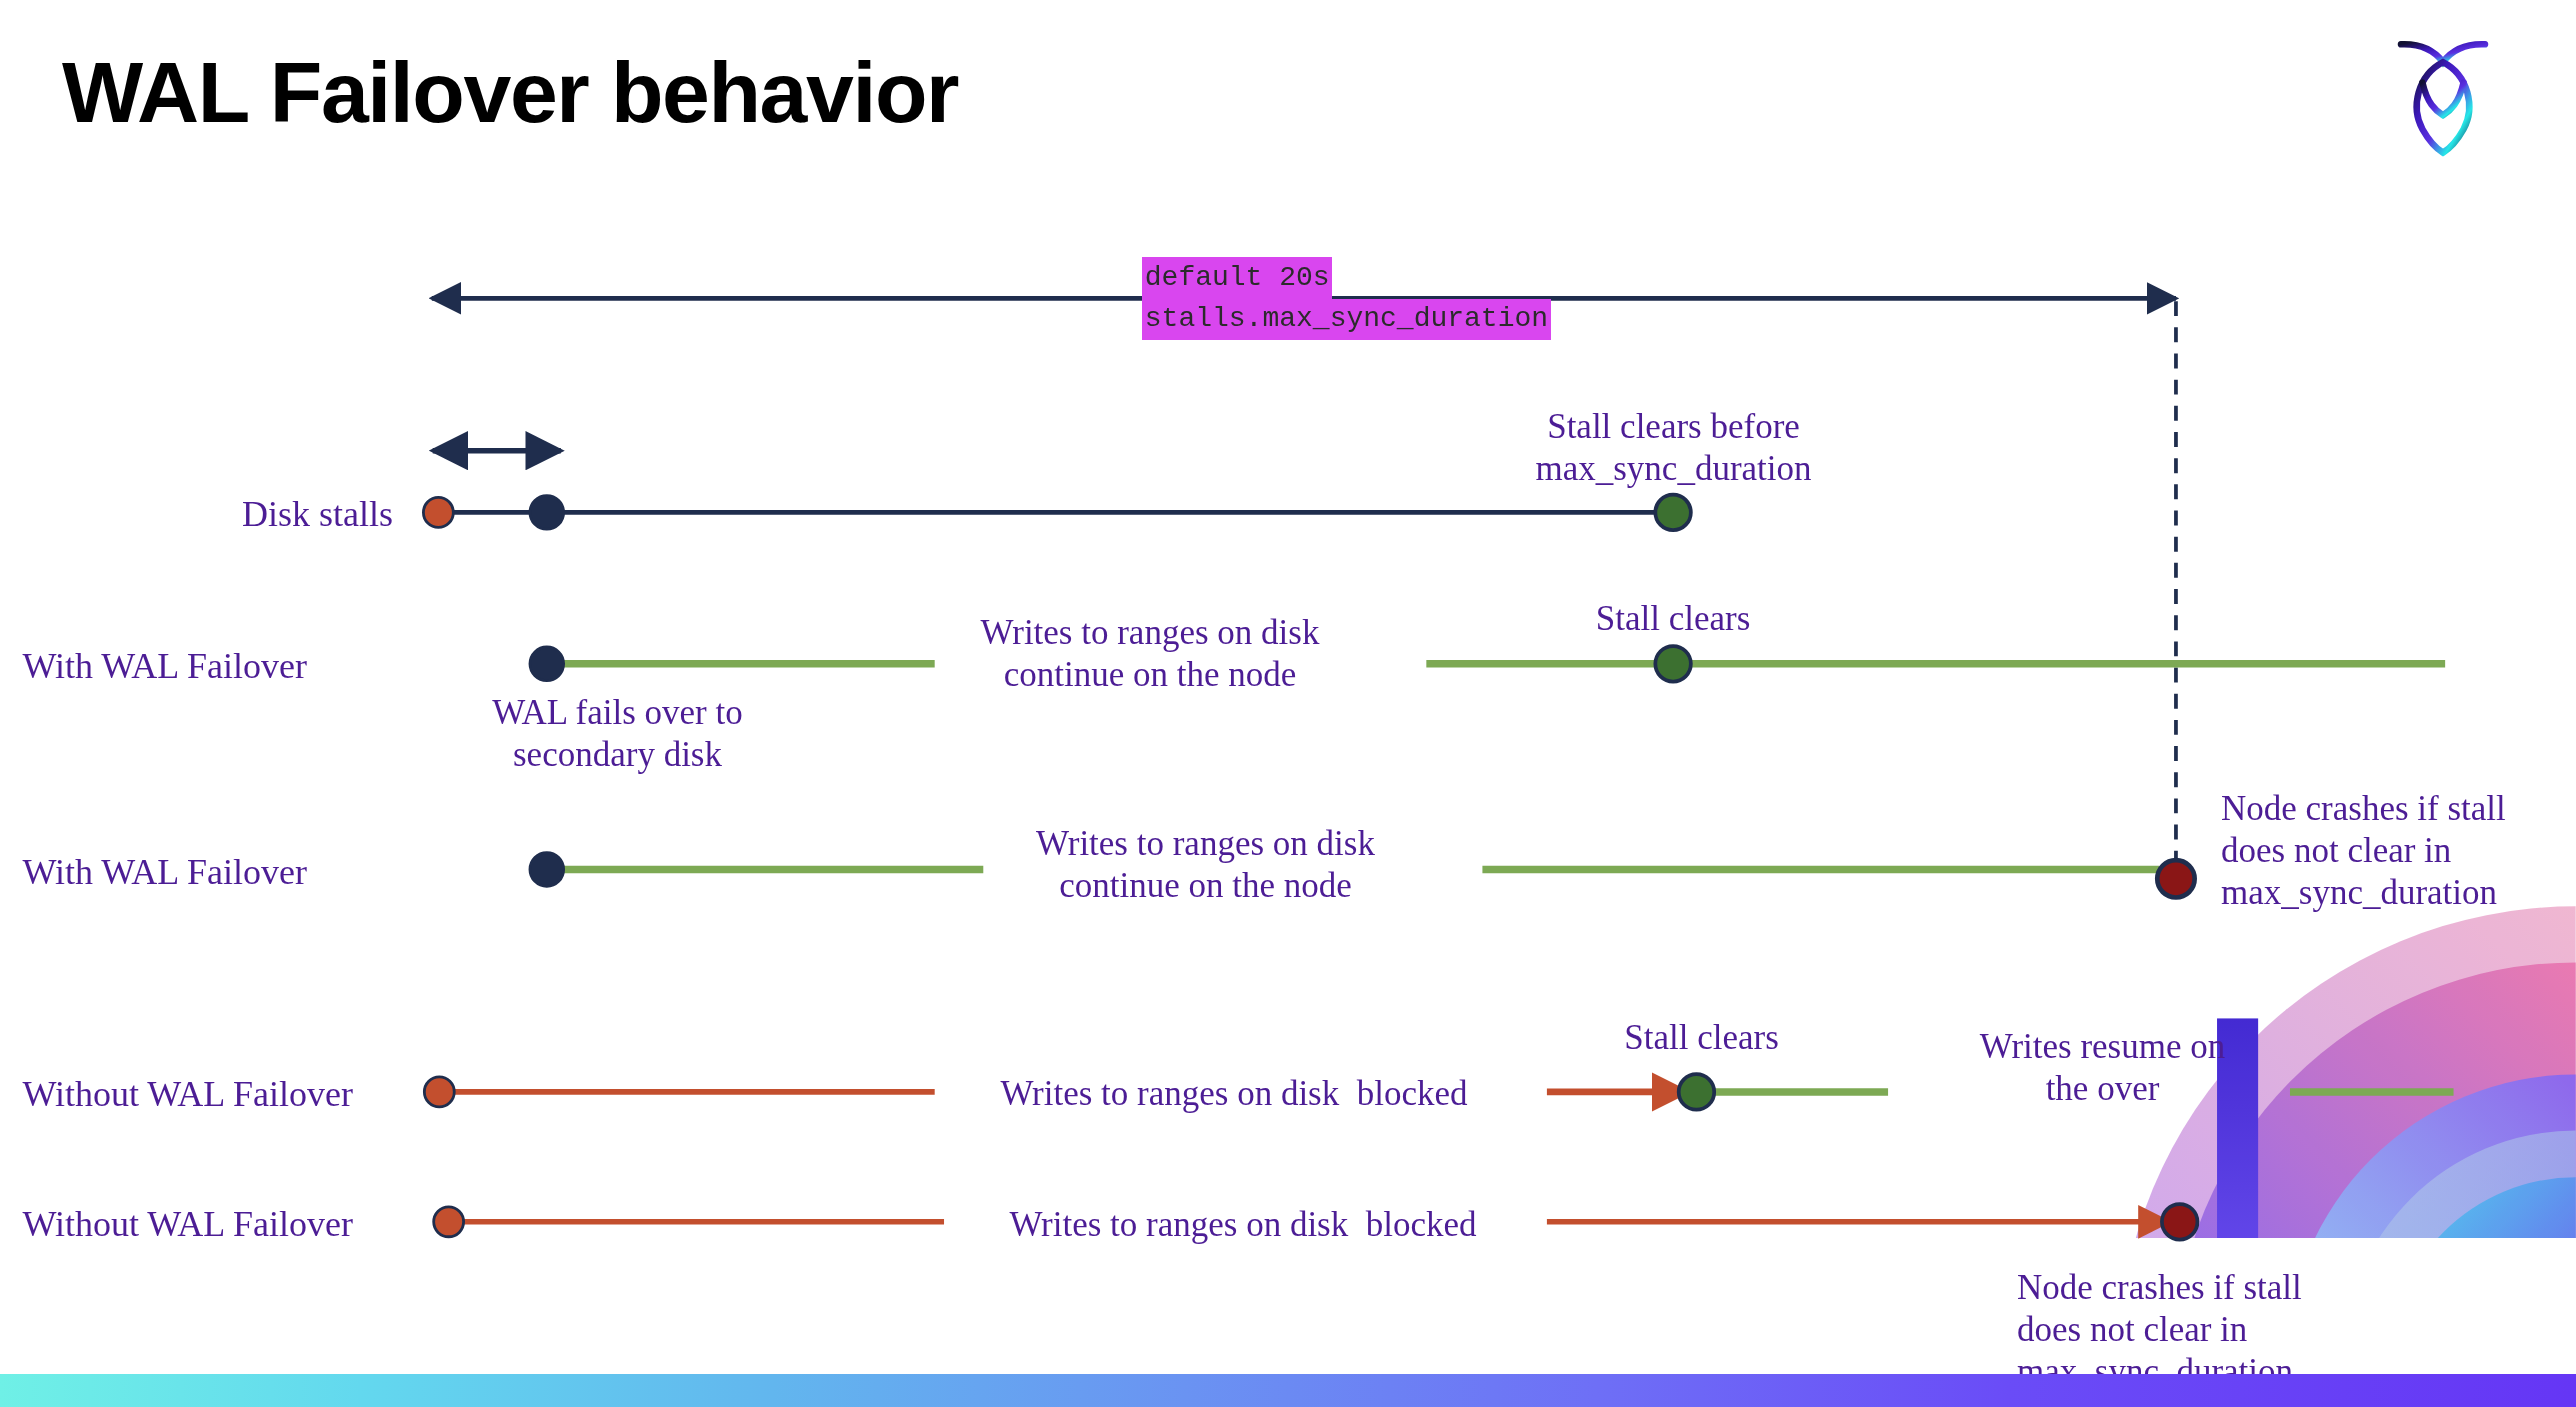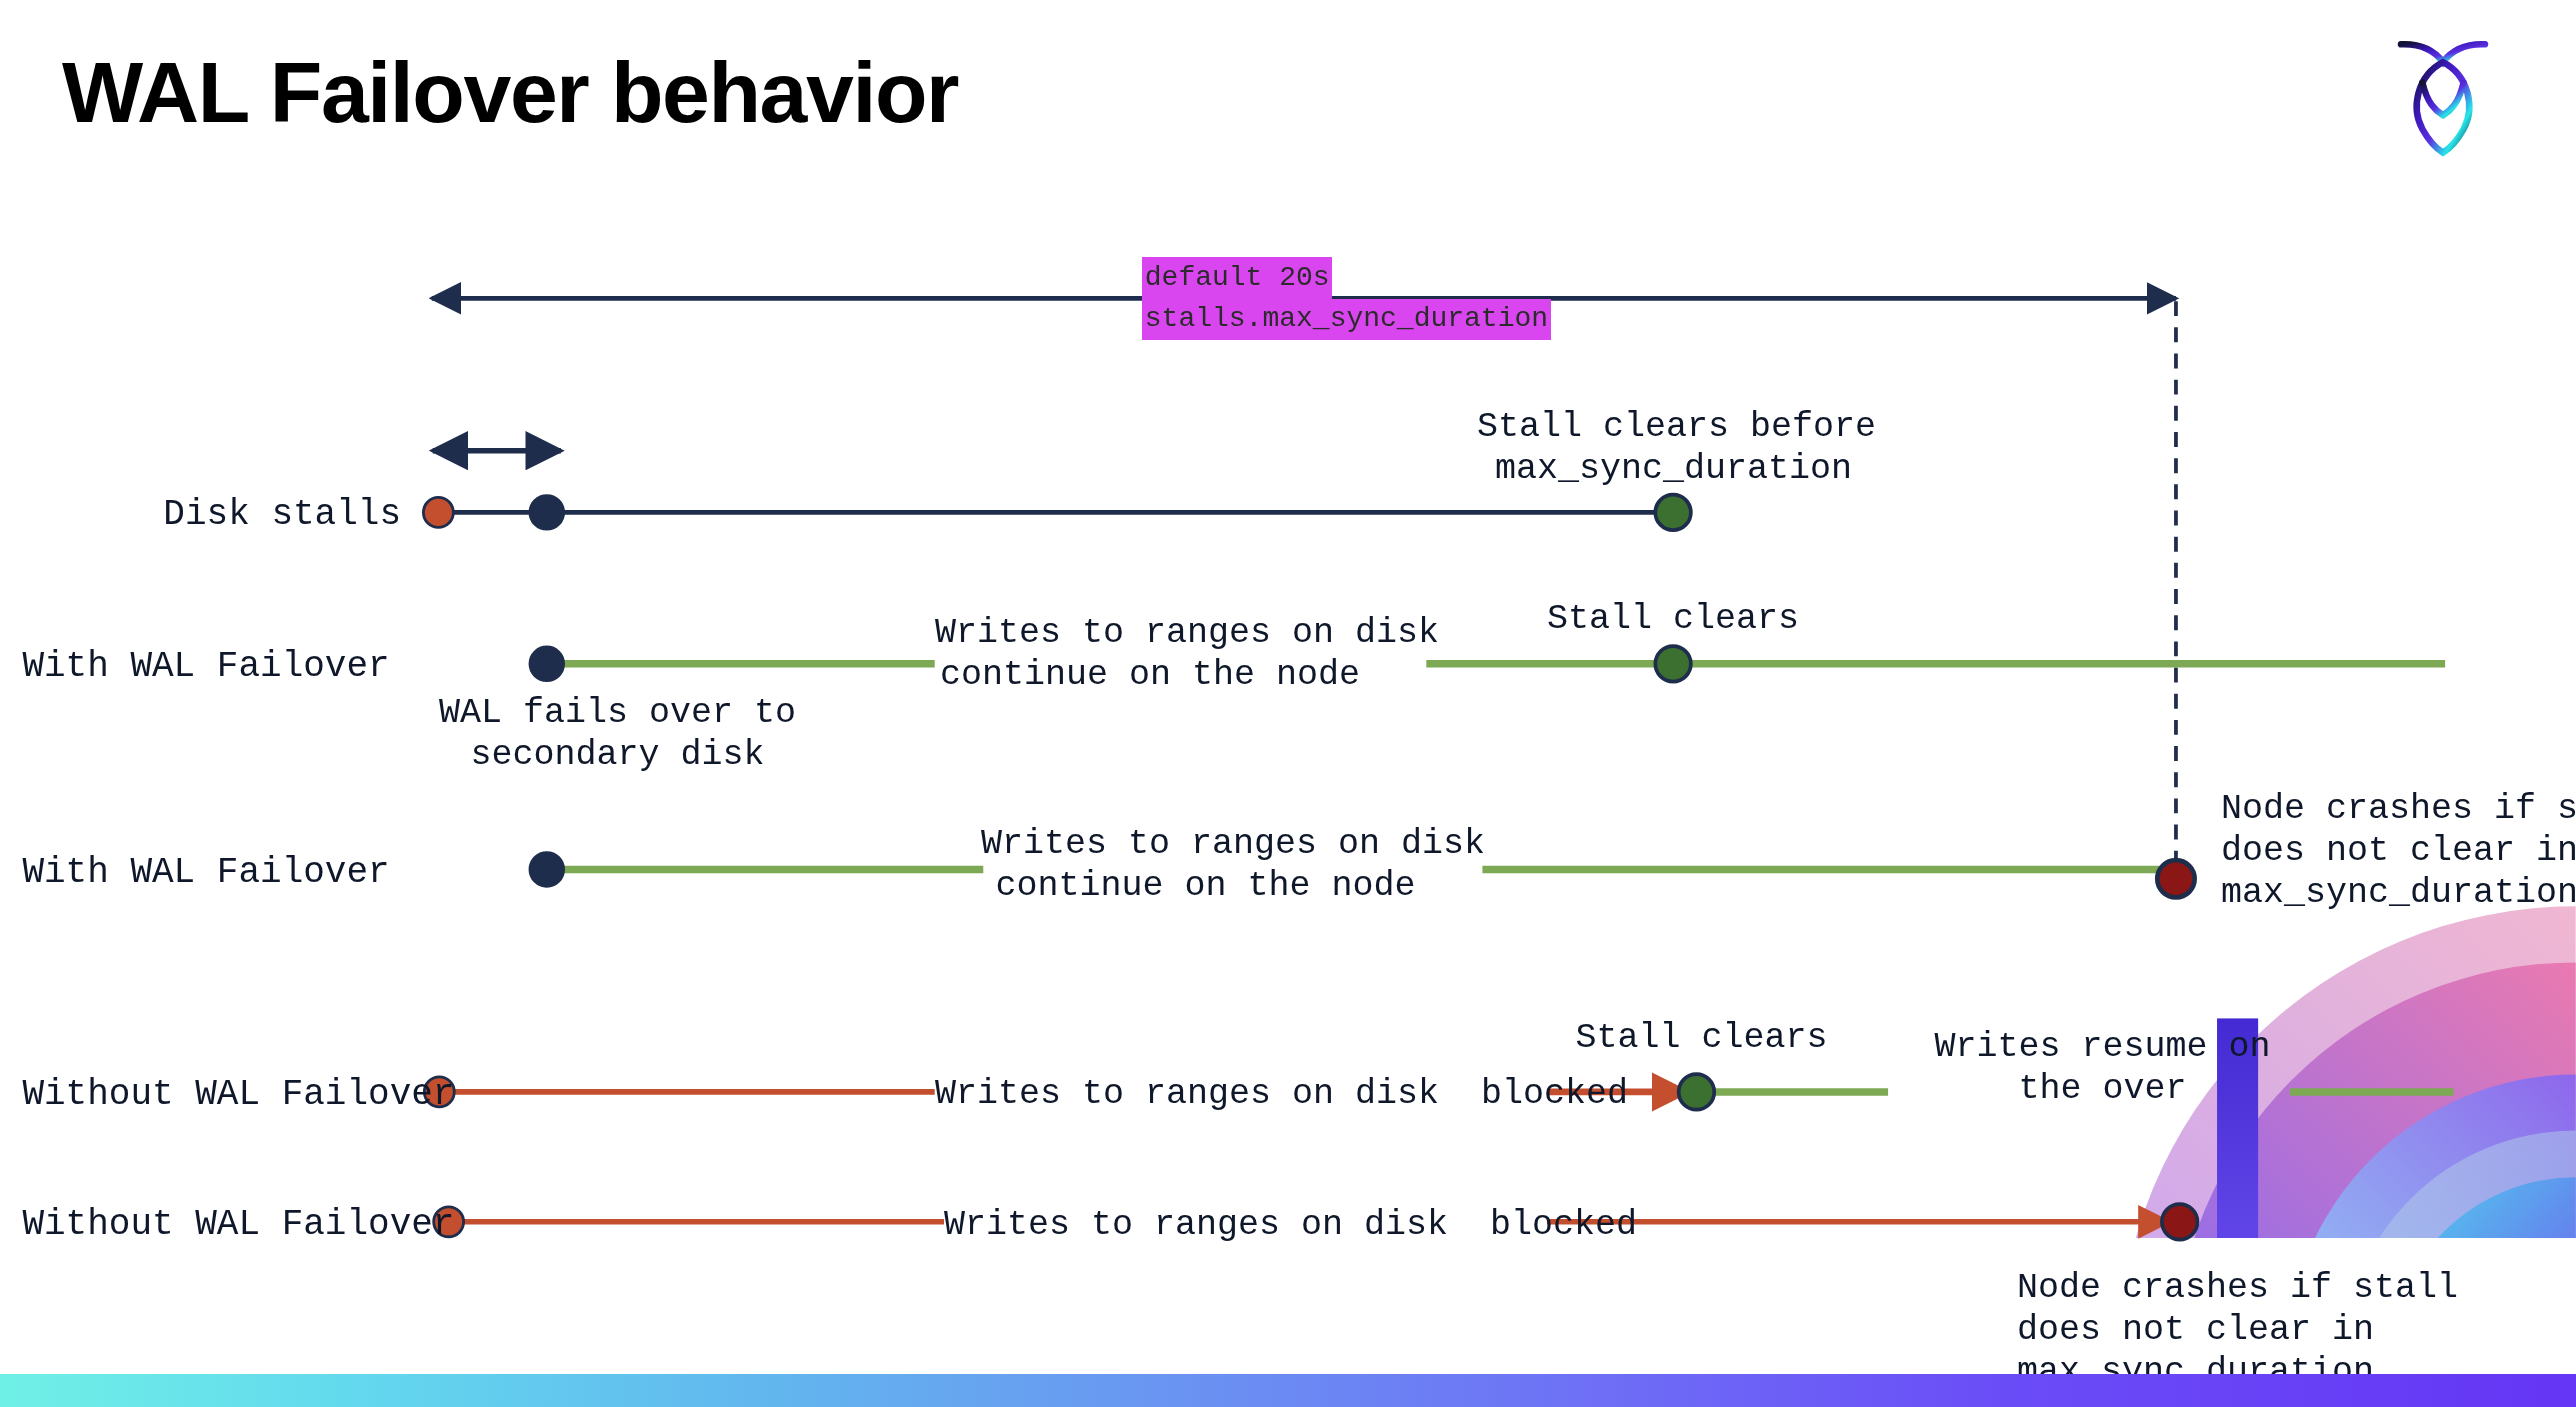--- a/index.html
+++ b/index.html
@@ -56,29 +56,29 @@
   }
   .code-note span {
     background: #d946ef;
     display: inline-block;
     padding: 0.9px 2.8px;
   }
 
   
   .lbl {
     position: absolute;
-    font-family: Liberation Mono, monospace;
+    font-family: Liberation Serif, serif;
     font-size: 35px;
     line-height: 1.20;
-    color: #0f172a;
+    color: #4c1d95;
     white-space: pre;
   }
   .lbl.row-name { font-size: 36px; }
   .lbl.center { text-align: center; }
-  .lbl.right  { text-align: right; margin-left: 8px; }
+  .lbl.right  { text-align: right; }
 
   
   #deco {
     position: absolute;
     left: 1944px; top: 897px;
     width: 632px; height: 467px;
     overflow: hidden;
     pointer-events: none;
   }
   #deco svg { display:block; }

